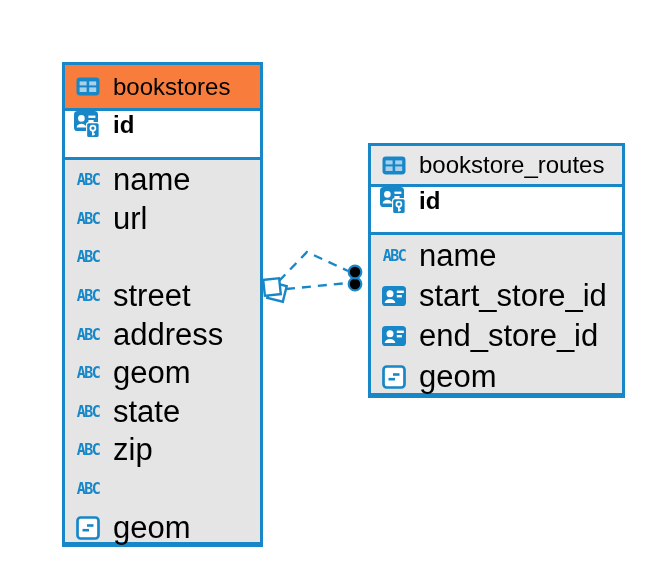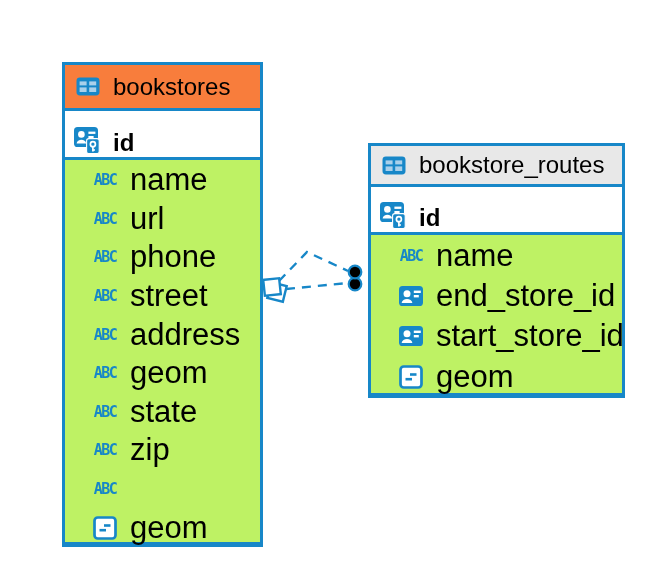--- a/index.html
+++ b/index.html
@@ -6,30 +6,30 @@
     --blue:#1787c8;
     --orange:#f87d3c;
     --gray:#e8e8e8;
     --ink:#000000;
   }
   html,body{margin:0;padding:0;background:#ffffff;}
   #canvas{
     position:relative;width:654px;height:570px;background:#ffffff;overflow:hidden;
     font-family:"Liberation Sans", sans-serif;color:var(--ink);
   }
-  .table{position:absolute;background:#bef264;border:3px solid var(--blue);box-sizing:border-box;z-index:1;}
+  .table{position:absolute;background:#e5e5e5;border:3px solid var(--blue);box-sizing:border-box;z-index:1;}
   #t-bookstores{left:62px;top:62px;width:201px;height:485px;border-bottom-width:5px;}
   #t-routes{left:368px;top:143px;width:257px;height:255px;border-bottom-width:5px;}
   .thead{display:flex;align-items:center;gap:8px;padding-left:6px;border-bottom:3px solid var(--blue);}
   #t-bookstores .thead{height:43px;background:var(--orange);}
   #t-routes .thead{height:38px;background:var(--gray);text-align:right;}
-  .pkrow{display:flex;align-items:flex-end;gap:8px;padding-left:6px;border-bottom:3px solid var(--blue);background:#fff;}
+  .pkrow{display:flex;align-items:flex-start;gap:8px;padding-left:6px;border-bottom:3px solid var(--blue);background:#fff;}
   #t-bookstores .pkrow{height:46px;}
   #t-routes .pkrow{height:45px;}
-  .fields{padding-top:1px;padding-left:17px;}
+  .fields{padding-top:1px;}
   .frow{display:flex;align-items:center;gap:8px;padding-left:6px;}
   #t-bookstores .frow{height:38.6px;}
   #t-routes .frow{height:40.2px;}
   .icbox{flex:0 0 34px;width:34px;display:flex;justify-content:center;align-items:center;}
   .tname{font-size:24px;white-space:nowrap;}
   .pkname{font-size:24px;font-weight:700;white-space:nowrap;}
   .fname{font-size:31px;white-space:nowrap;}
   .abc{font-family:"DejaVu Sans Mono", monospace;font-weight:700;font-size:15px;letter-spacing:-1.5px;color:var(--blue);}
   #overlay{position:absolute;left:0;top:0;z-index:5;}
   .dash{fill:none;stroke:var(--blue);stroke-width:2.4;stroke-dasharray:9 7;}
@@ -103,21 +103,20 @@
       <div class="frow">
         <span class="icbox">
             <span class="abc">ABC</span>
           </span>
         <span class="fname">url</span>
       </div>
       <div class="frow">
         <span class="icbox">
             <span class="abc">ABC</span>
           </span>
-        <span class="fname">phone</span>
       </div>
       <div class="frow">
         <span class="icbox">
             <span class="abc">ABC</span>
           </span>
         <span class="fname">street</span>
       </div>
       <div class="frow">
         <span class="icbox">
             <span class="abc">ABC</span>
@@ -181,29 +180,29 @@
             <span class="abc">ABC</span>
           </span>
         <span class="fname">name</span>
       </div>
       <div class="frow">
         <span class="icbox">
           <svg width="24" height="20">
               <use href="#sym-person"></use>
             </svg>
         </span>
-        <span class="fname">end_store_id</span>
+        <span class="fname">start_store_id</span>
       </div>
       <div class="frow">
         <span class="icbox">
           <svg width="24" height="20">
               <use href="#sym-person"></use>
             </svg>
         </span>
-        <span class="fname">start_store_id</span>
+        <span class="fname">end_store_id</span>
       </div>
       <div class="frow">
         <span class="icbox">
           <svg width="24" height="24">
               <use href="#sym-geom"></use>
             </svg>
         </span>
         <span class="fname">geom</span>
       </div>
     </div>

